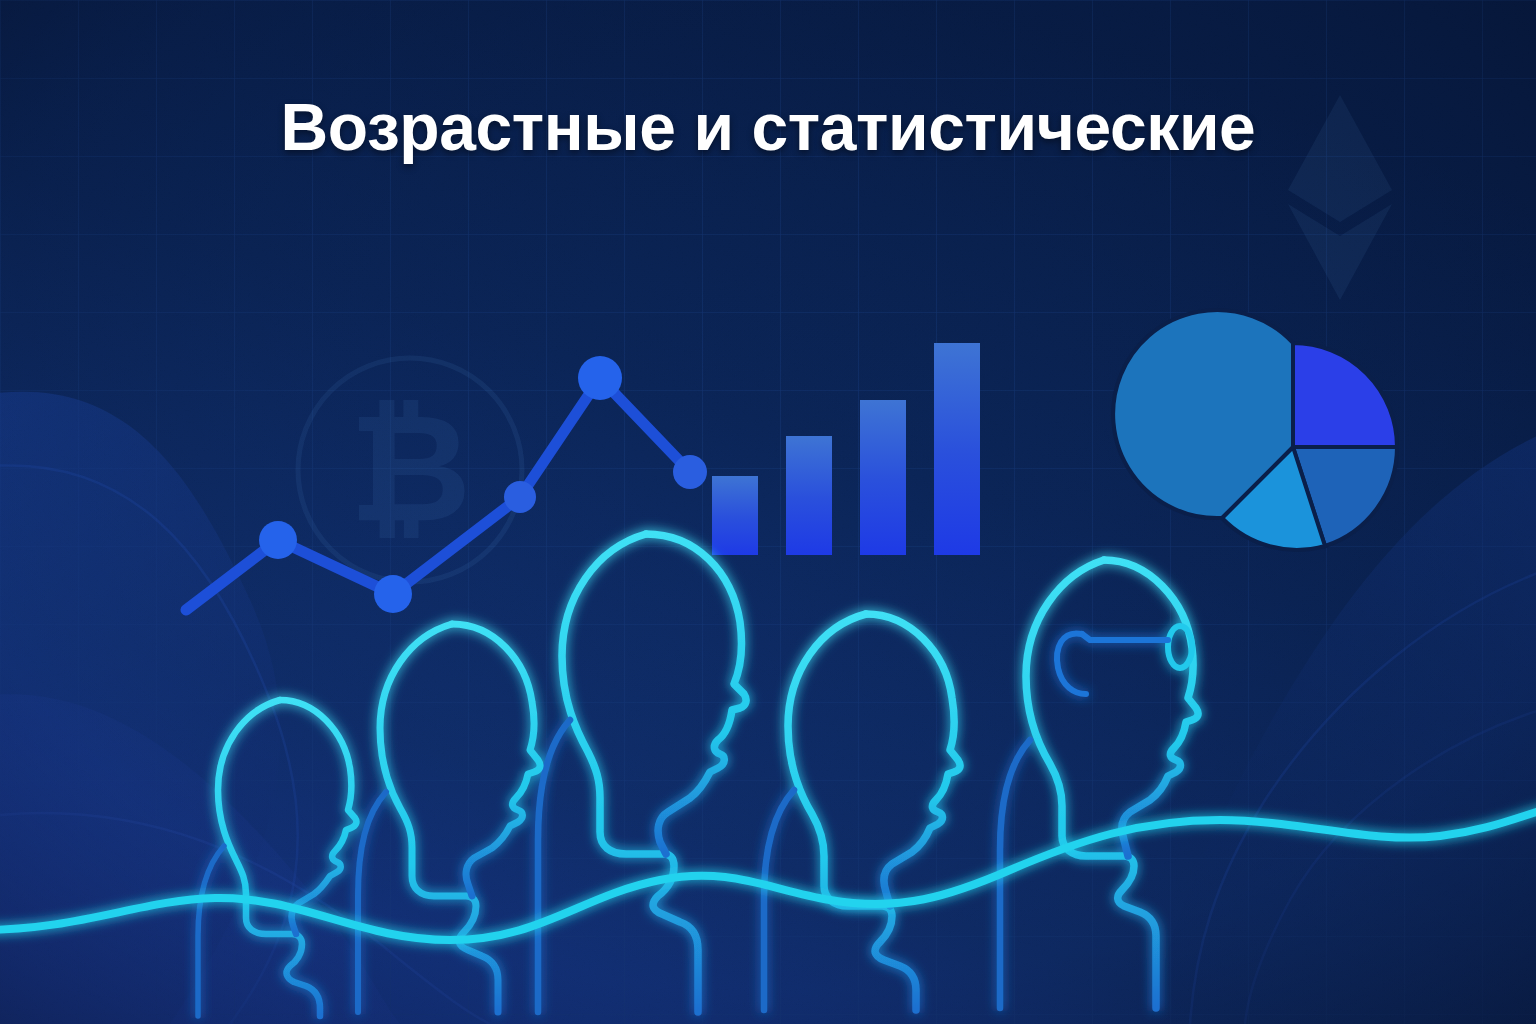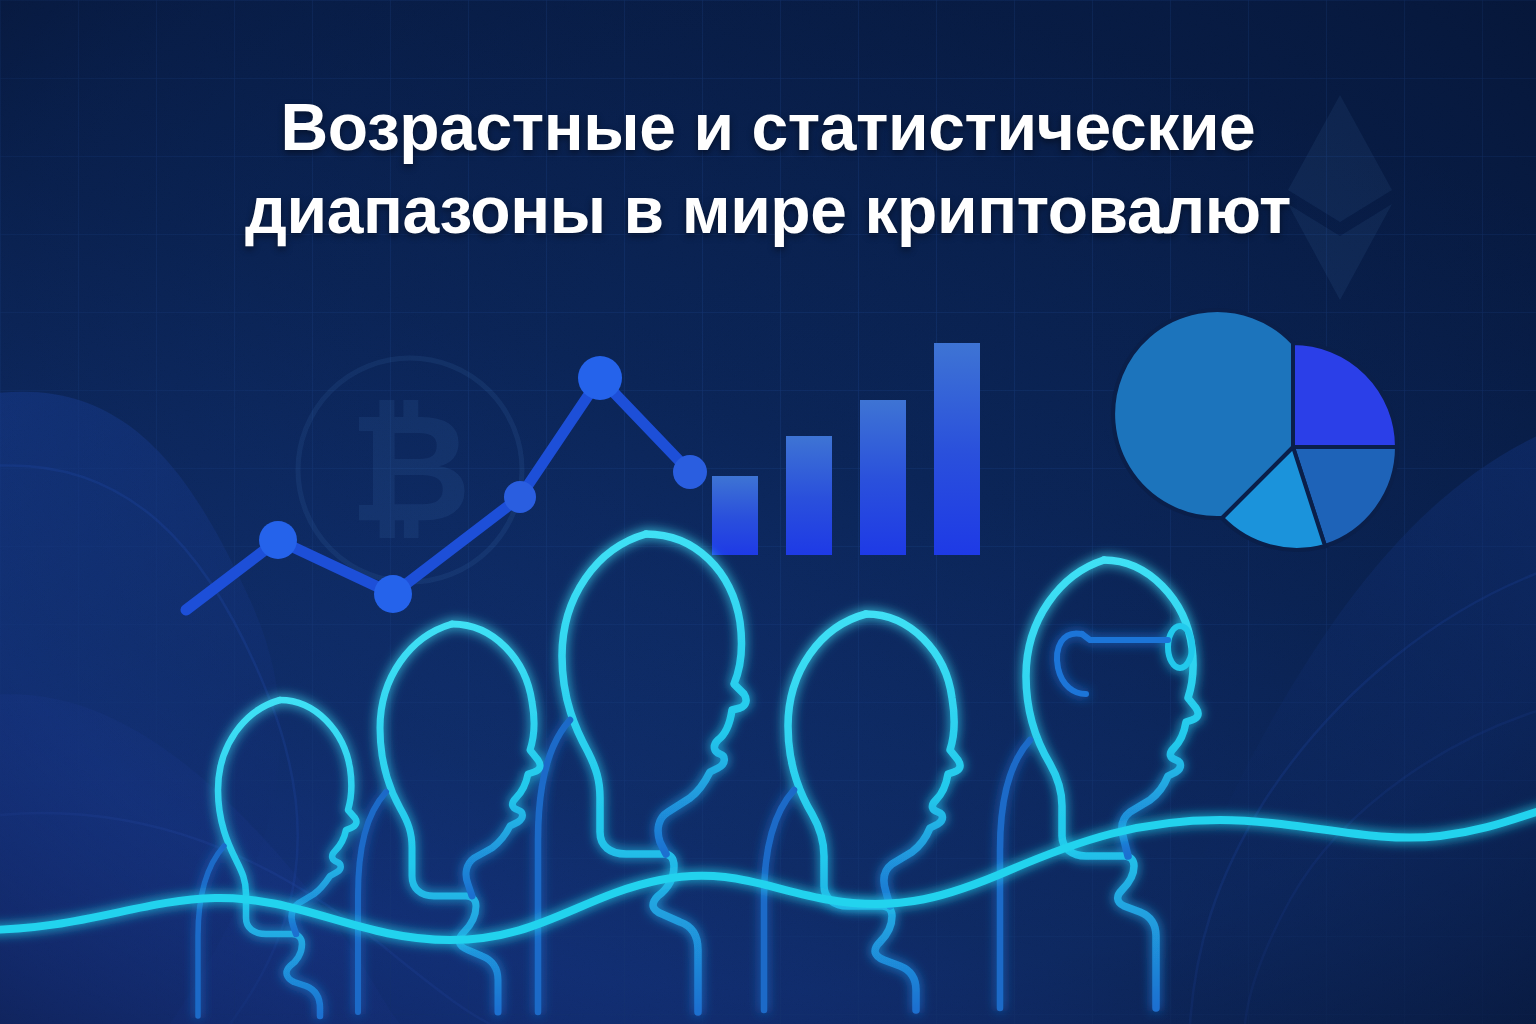--- a/index.html
+++ b/index.html
@@ -330,16 +330,15 @@
              C 540 940 580 896 660 880
              C 730 866 770 890 830 900
              C 900 912 950 896 1010 870
              C 1080 840 1140 820 1220 820
              C 1300 820 1370 844 1440 836
              C 1490 830 1520 816 1556 806" fill="none" stroke="#22D3EE" stroke-width="8" stroke-linecap="round" filter="url(#neonGlow)"></path>
   </svg>
 
   <div id="title-block">
     <span class="title-line">Возрастные и статистические</span>
-    <span class="title-line">диапазоны в мире криптовалют</span>
   </div>
 
 </div>
 
 </body></html>

